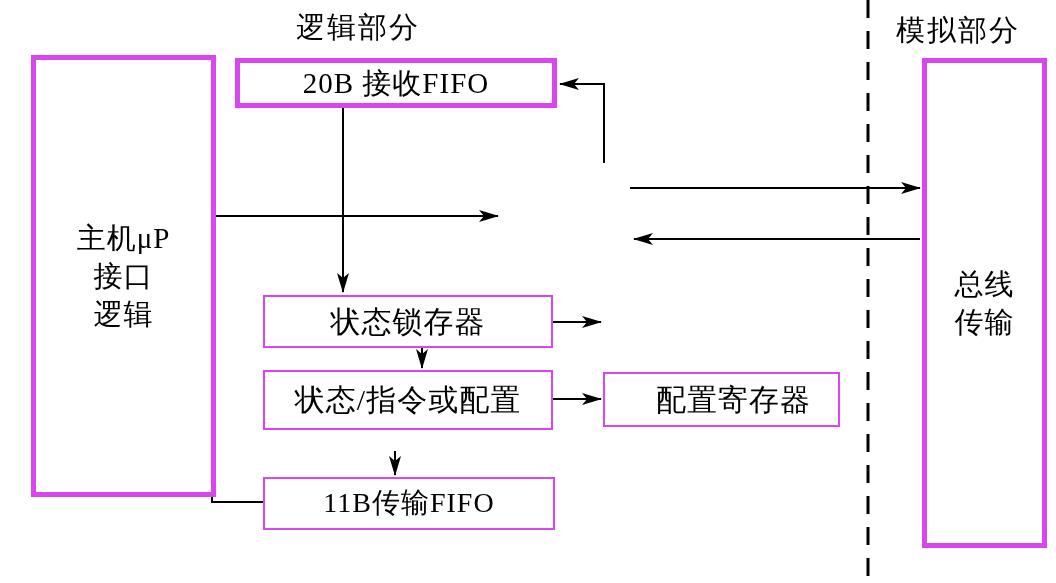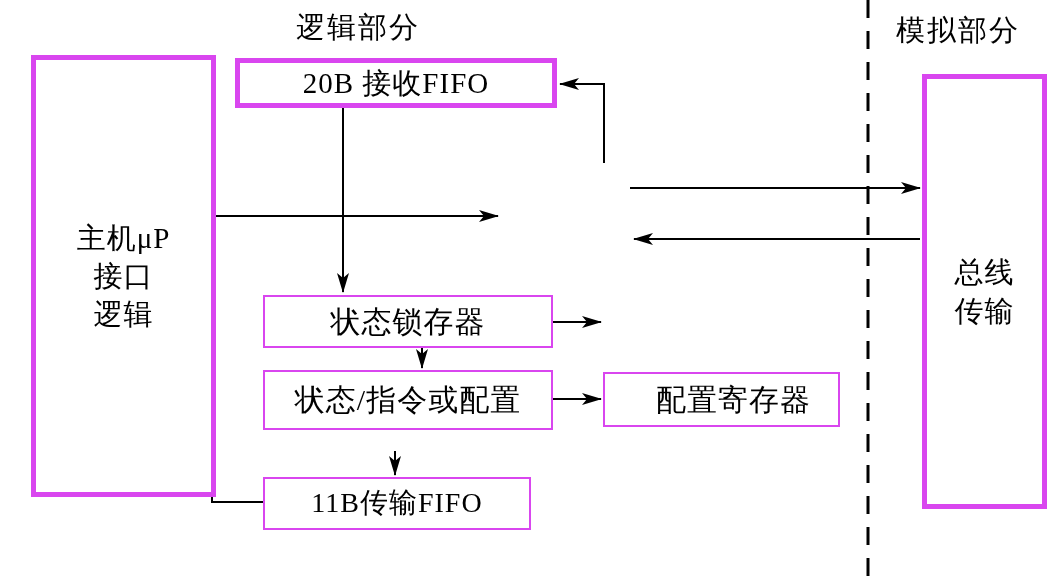--- a/index.html
+++ b/index.html
@@ -45,22 +45,22 @@
     z-index: 1;
   }
   
   #host        { left: 3px;   top: 55px;  width: 185px; height: 442px; margin-left: 28px; }
   #rxfifo      { left: 235px; top: 58px;  width: 322px; height: 50px;  }
   #bittiming   { left: 500px; top: 163px; width: 132px; height: 105px; }
   #statuslatch { left: 263px; top: 295px; width: 290px; height: 53px;  }
   #instrcode   { left: 603px; top: 295px; width: 237px; height: 52px;  }
   #statusconf  { left: 263px; top: 370px; width: 290px; height: 60px;  }
   #configreg   { left: 603px; top: 372px; width: 237px; height: 55px; padding-left: 24px;  }
-  #txfifo      { left: 263px; top: 477px; width: 268px; height: 53px;  }
-  #bus         { left: 922px; top: 74px;  width: 125px; height: 435px; }
+  #txfifo      { left: 263px; top: 477px; width: 292px; height: 53px;  }
+  #bus         { left: 922px; top: 58px;  width: 125px; height: 490px; }
   #title-logic  { left: 296px; top: 8px;  width: 175px; }
   #title-analog { left: 896px; top: 11px; width: 175px; }
 </style>
 </head>
 <body>
 
 <div id="canvas">
 
   <svg id="wires" width="1056" height="583" viewBox="0 0 1056 583">
     <defs>

